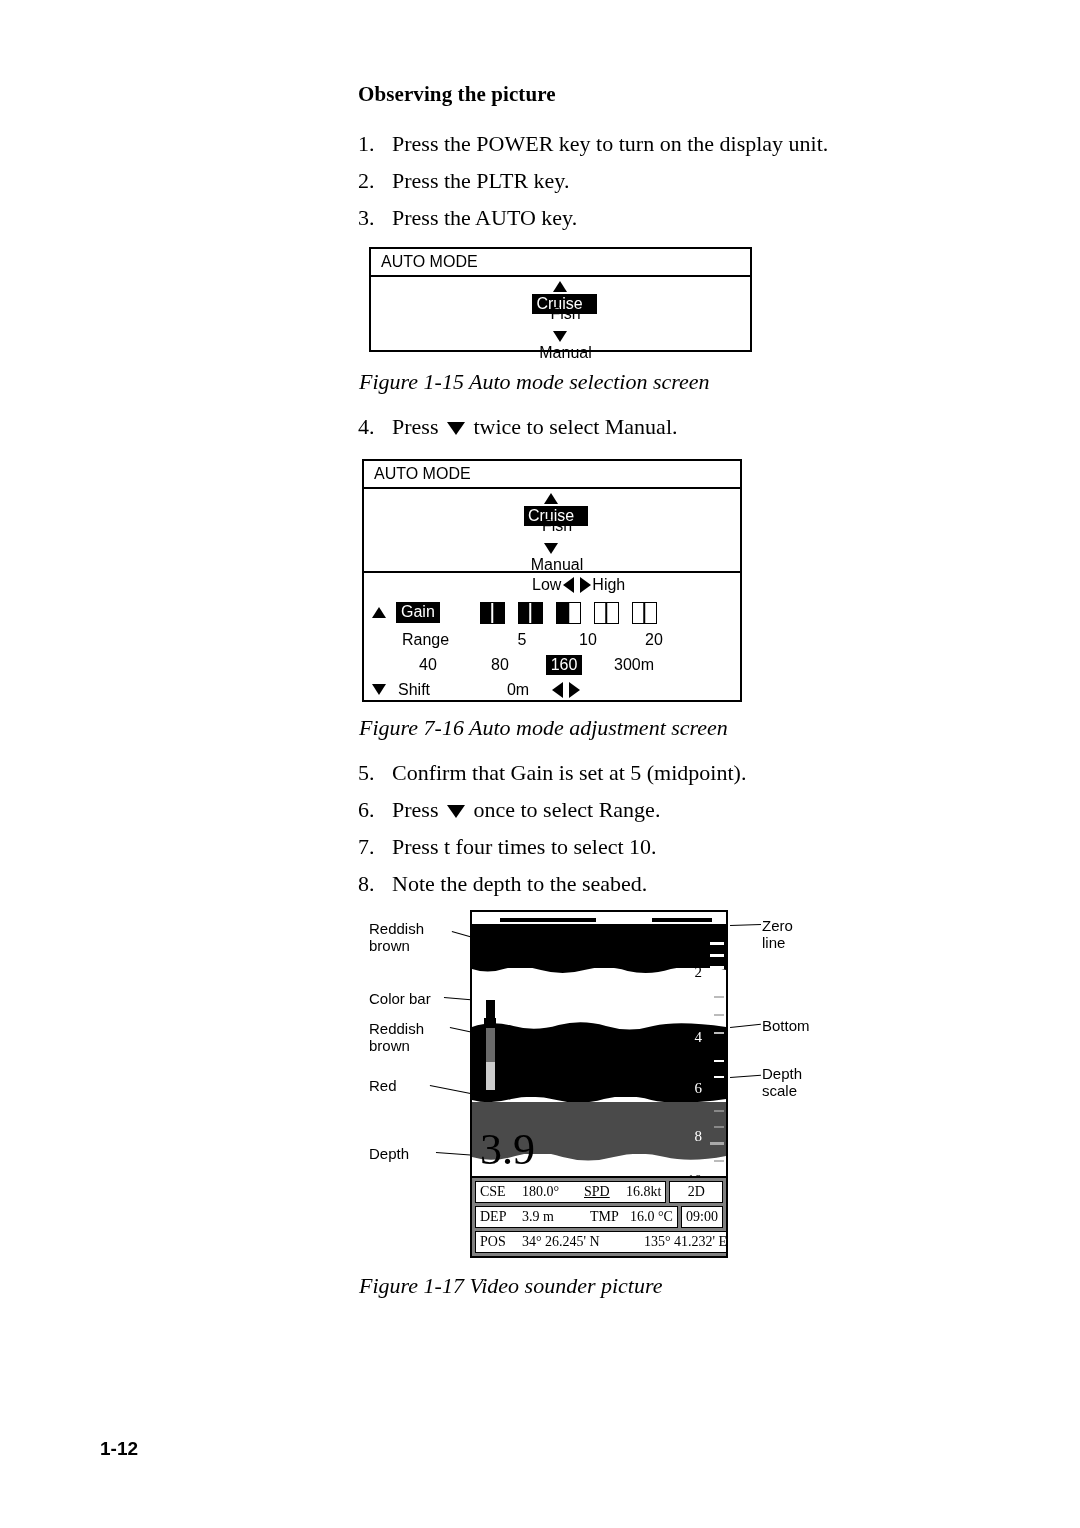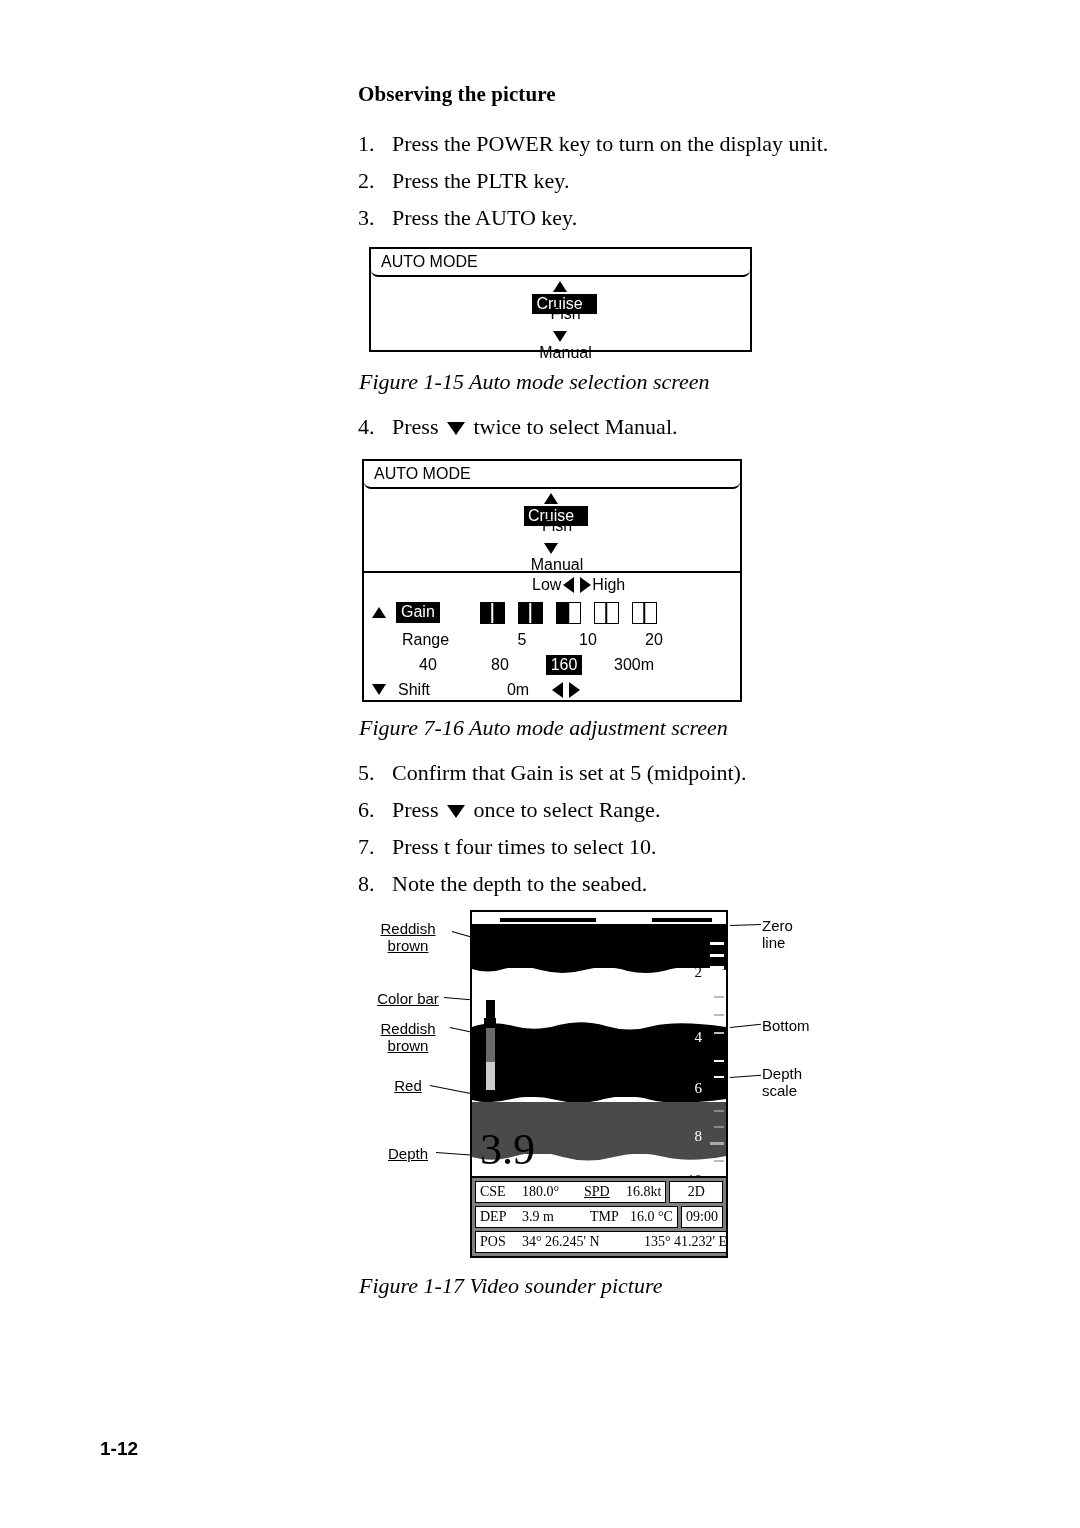--- a/index.html
+++ b/index.html
@@ -65,21 +65,20 @@
     border: 2px solid #000;
     background: #fff;
     box-sizing: border-box;
     font-family: "Liberation Sans", sans-serif;
   }
   .am-title {
     font-size: 16px;
     padding: 4px 0 4px 10px;
     border-bottom: 2px solid #000;
     line-height: 1.1;
-    border-radius: 7px;
   }
   .am-body { padding: 3px 0 4px 0; }
   .am-row {
     display: flex;
     align-items: center;
     font-size: 16px;
     height: 25px;
     padding-left: 8px;
     flex-direction: column;
   }
@@ -252,21 +251,21 @@
     overflow: hidden;
   }
   .snd-label {
     position: absolute;
     font-family: "Liberation Sans", sans-serif;
     font-size: 15px;
     line-height: 1.15;
     white-space: nowrap;
   }
   .snd-label.r { text-align: left; }
-  .snd-label.l { text-align: center; text-decoration: underline; }
+  .snd-label.l { text-align: left; }
   .leader {
     position: absolute;
     background: #000;
     height: 1px;
     transform-origin: 0 0;
   }
 
   
   .data-panel {
     position: absolute;

